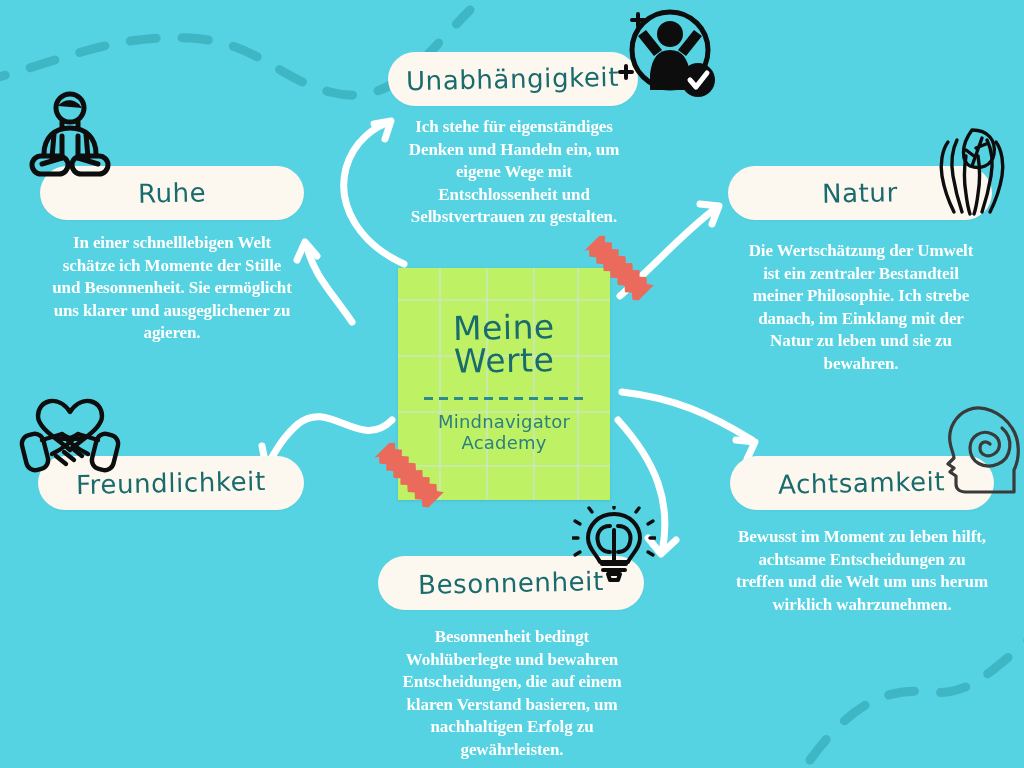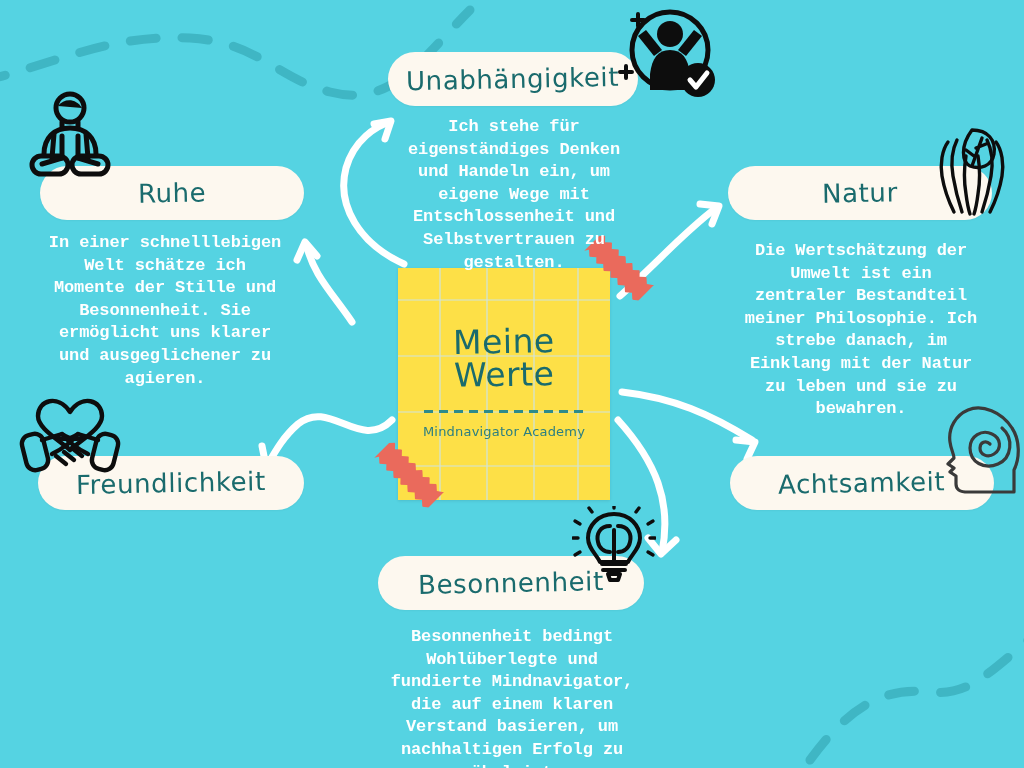--- a/index.html
+++ b/index.html
@@ -40,21 +40,21 @@
     pointer-events: none;
   }
 
   
   .center-card {
     position: absolute;
     left: 398px;
     top: 268px;
     width: 212px;
     height: 232px;
-    background: #fde047;
+    background: #bef264;
     box-shadow: 0 1px 3px rgba(0,0,0,0.10);
   }
   .grid-lines {
     position: absolute;
     left: 0; top: 0;
     width: 100%; height: 100%;
   }
   .card-inner {
     position: absolute;
     left: 0; top: 0;
@@ -81,21 +81,21 @@
     width: 160px;
     height: 3px;
     background: repeating-linear-gradient(
       to right,
       #2d8b8b 0px, #2d8b8b 9px,
       transparent 9px, transparent 15px);
   }
   .card-sub {
     margin-top: 11px;
     font-family: "DejaVu Sans", sans-serif;
-    font-size: 13px;
+    font-size: 18px;
     color: #2d7f80;
     letter-spacing: 0.2px;
   }
 
   
   .tape {
     position: absolute;
     width: 74px;
     height: 26px;
     background: #ea6a5c;
@@ -136,31 +136,31 @@
     color: #1a6b6d;
     letter-spacing: 0.6px;
     transform: rotate(-1.2deg);
     white-space: nowrap;
   }
 
   
   .body-text {
     position: absolute;
     color: #ffffff;
-    font-family: Liberation Mono, monospace;
+    font-family: Liberation Serif, serif;
     font-weight: bold;
     font-size: 17px;
     line-height: 1.33;
     text-align: center;
     letter-spacing: -0.1px;
   }
 
   
   #pill-ruhe       { left: 40px;  top: 166px; width: 264px; height: 54px; }
-  #text-ruhe       { left: 45px;  top: 232px; width: 240px; }
+  #text-ruhe       { left: 52px;  top: 232px; width: 240px; }
 
   #pill-unab       { left: 388px; top: 52px;  width: 250px; height: 54px; }
   #text-unab       { left: 400px; top: 116px; width: 228px; }
 
   #pill-natur      { left: 728px; top: 166px; width: 264px; height: 54px; }
   #text-natur      { left: 740px; top: 240px; width: 242px; }
 
   #pill-freund     { left: 38px;  top: 456px; width: 266px; height: 54px; }
   #text-freund     { left: 50px;  top: 522px; width: 242px; }
 
@@ -302,33 +302,34 @@
       <path d="M 62 48 C 54 58 44 64 36 68"></path>
       <rect x="8" y="48" width="22" height="36" rx="9" transform="rotate(-14 19 66)"></rect>
       <rect x="78" y="48" width="22" height="36" rx="9" transform="rotate(14 89 66)"></rect>
       <path d="M 40 70 L 50 78 M 48 66 L 58 74 M 56 62 L 66 70"></path>
     </g>
   </svg>
 
   <div class="pill" id="pill-achts">
     <span class="pill-text">Achtsamkeit</span>
   </div>
+  <div class="body-text" id="text-achts">Bewusst im Moment zu leben hilft, achtsame Entscheidungen zu treffen und die Welt um uns herum wirklich wahrzunehmen.</div>
   <svg class="icon" id="icon-head-spiral" viewBox="0 0 80 100">
     <g fill="none" stroke="#3a3a3a" stroke-width="3.2" stroke-linecap="round" stroke-linejoin="round">
       <path d="M 72 96 L 72 74 C 78 62 78 44 70 32 C 60 16 40 8 26 14 C 14 19 6 32 8 46
                C 9 54 12 58 12 62 L 6 68 L 12 72 L 8 76 L 14 80 L 14 88 C 14 94 18 96 26 96 Z"></path>
       <path d="M 48 48 C 44 44 38 46 38 52 C 38 59 46 62 52 58 C 60 53 59 42 50 38
                C 40 33 28 40 28 52 C 28 66 42 74 56 68 C 70 62 72 42 60 32"></path>
     </g>
   </svg>
 
   <div class="pill" id="pill-besonn">
     <span class="pill-text">Besonnenheit</span>
   </div>
-  <div class="body-text" id="text-besonn">Besonnenheit bedingt Wohlüberlegte und fundierte Mindnavigator, die auf einem klaren Verstand basieren, um nachhaltigen Erfolg zu gewährleisten.</div>
+  <div class="body-text" id="text-besonn">Besonnenheit bedingt Wohlüberlegte und bewahren Entscheidungen, die auf einem klaren Verstand basieren, um nachhaltigen Erfolg zu gewährleisten.</div>
   <svg class="icon" id="icon-lightbulb" viewBox="0 0 84 76">
     <g fill="none" stroke="#0d0d0d" stroke-width="4" stroke-linecap="round" stroke-linejoin="round">
       <path d="M 42 8 C 26 8 16 20 16 32 C 16 42 24 48 28 56 L 56 56 C 60 48 68 42 68 32 C 68 20 58 8 42 8 Z"></path>
       <path d="M 30 58 L 54 58 M 31 64 L 53 64"></path>
       <path d="M 36 68 L 48 68 L 46 74 L 38 74 Z"></path>
       <path d="M 42 24 L 42 56"></path>
       <path d="M 38 20 C 28 20 24 28 26 36 C 27 42 32 46 38 46"></path>
       <path d="M 46 20 C 56 20 60 28 58 36 C 57 42 52 46 46 46"></path>
       <g stroke-width="3.4">
         <path d="M 42 2 L 42 -2"></path>

